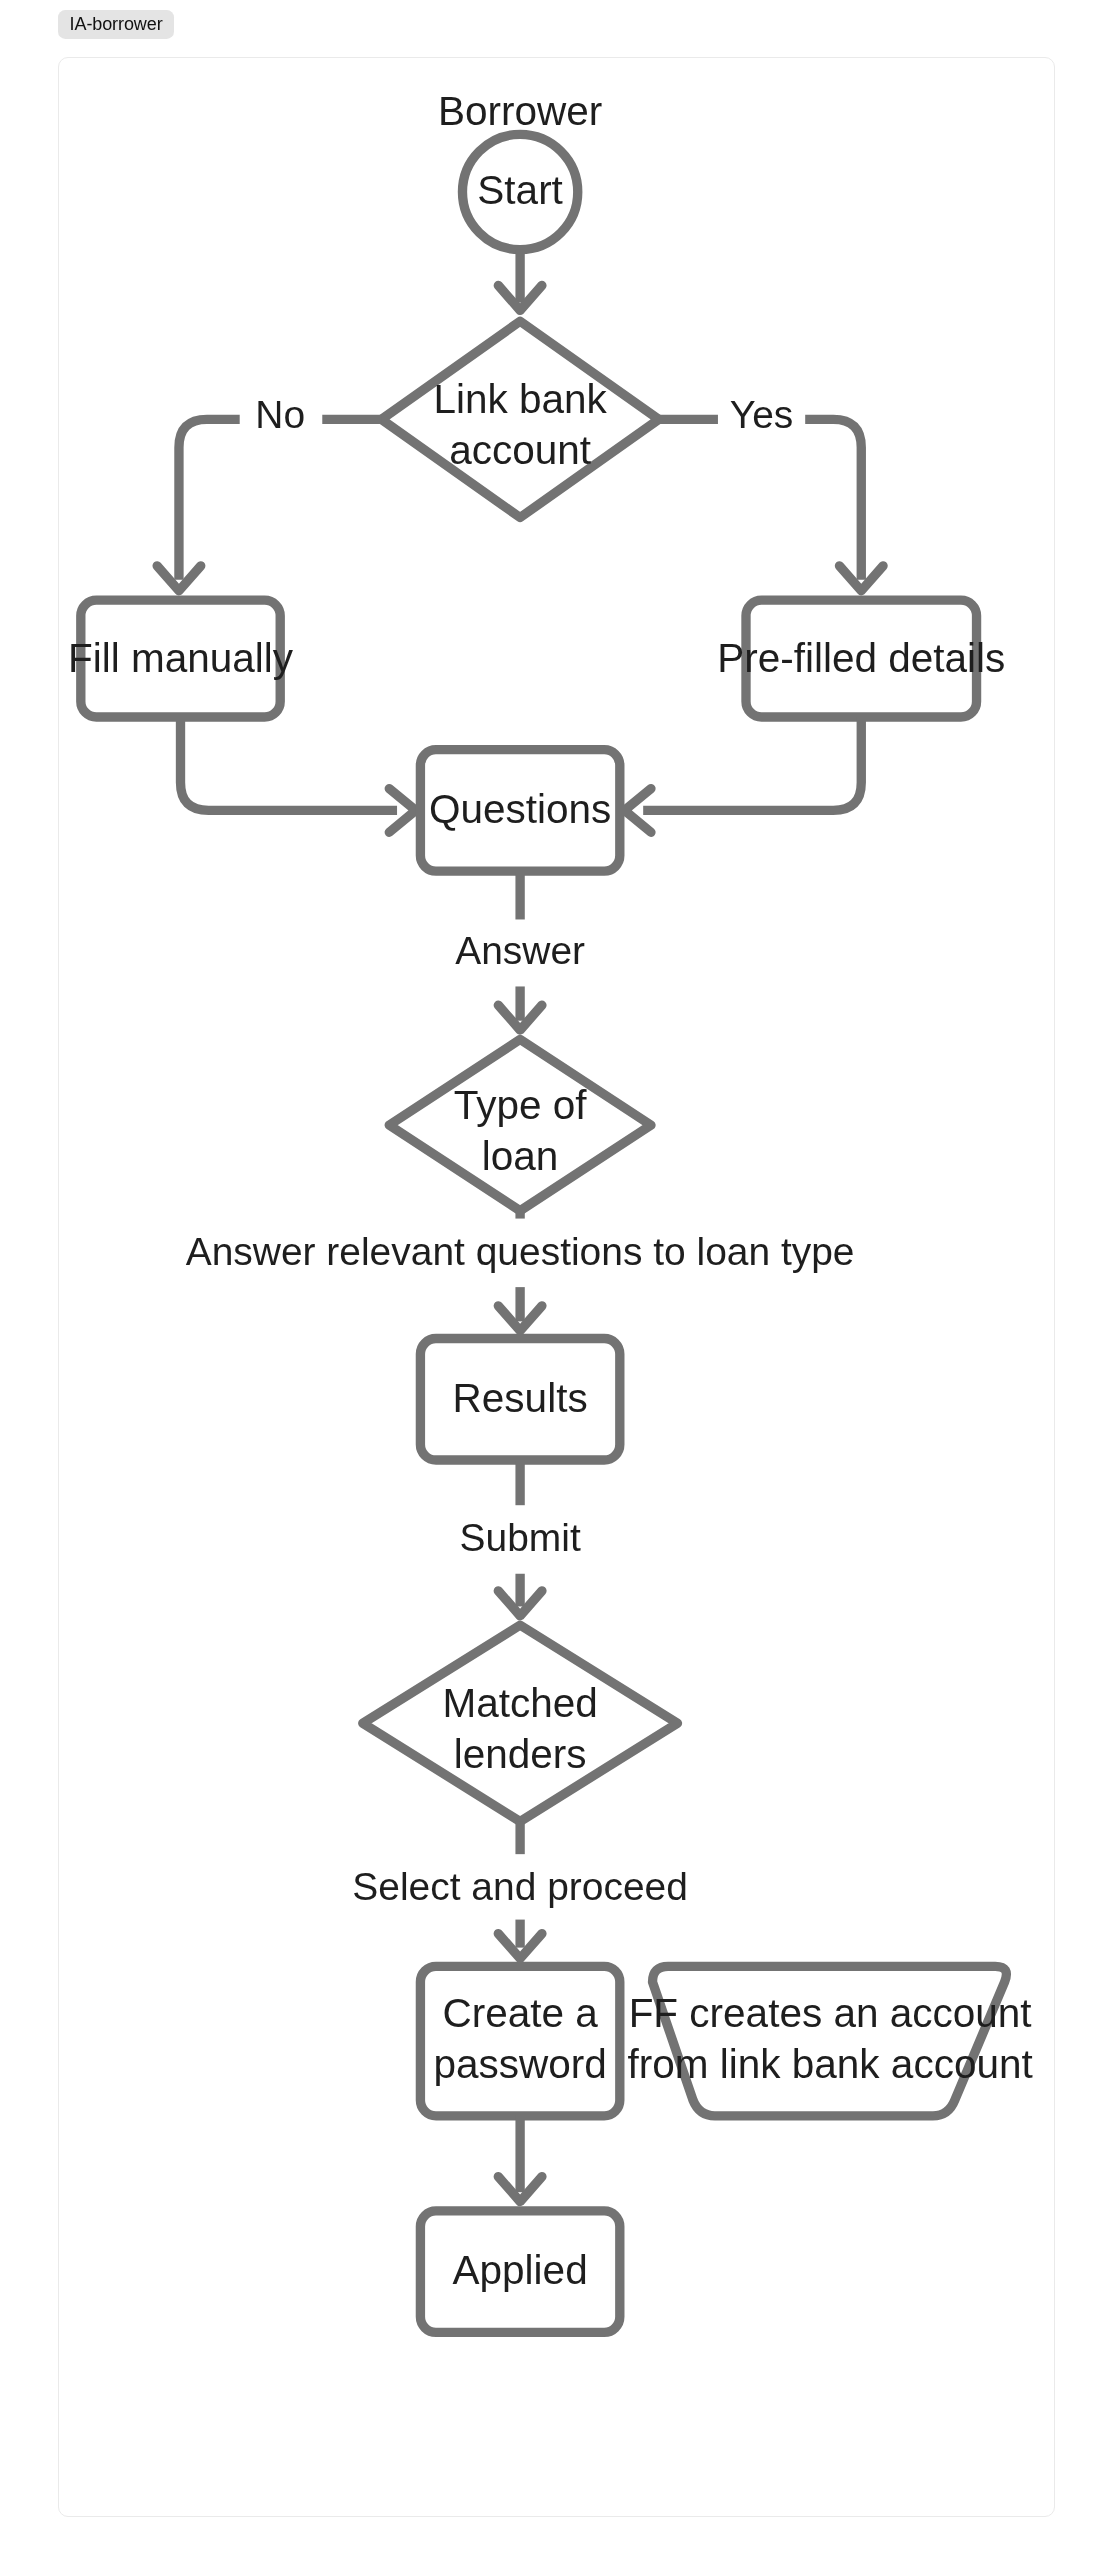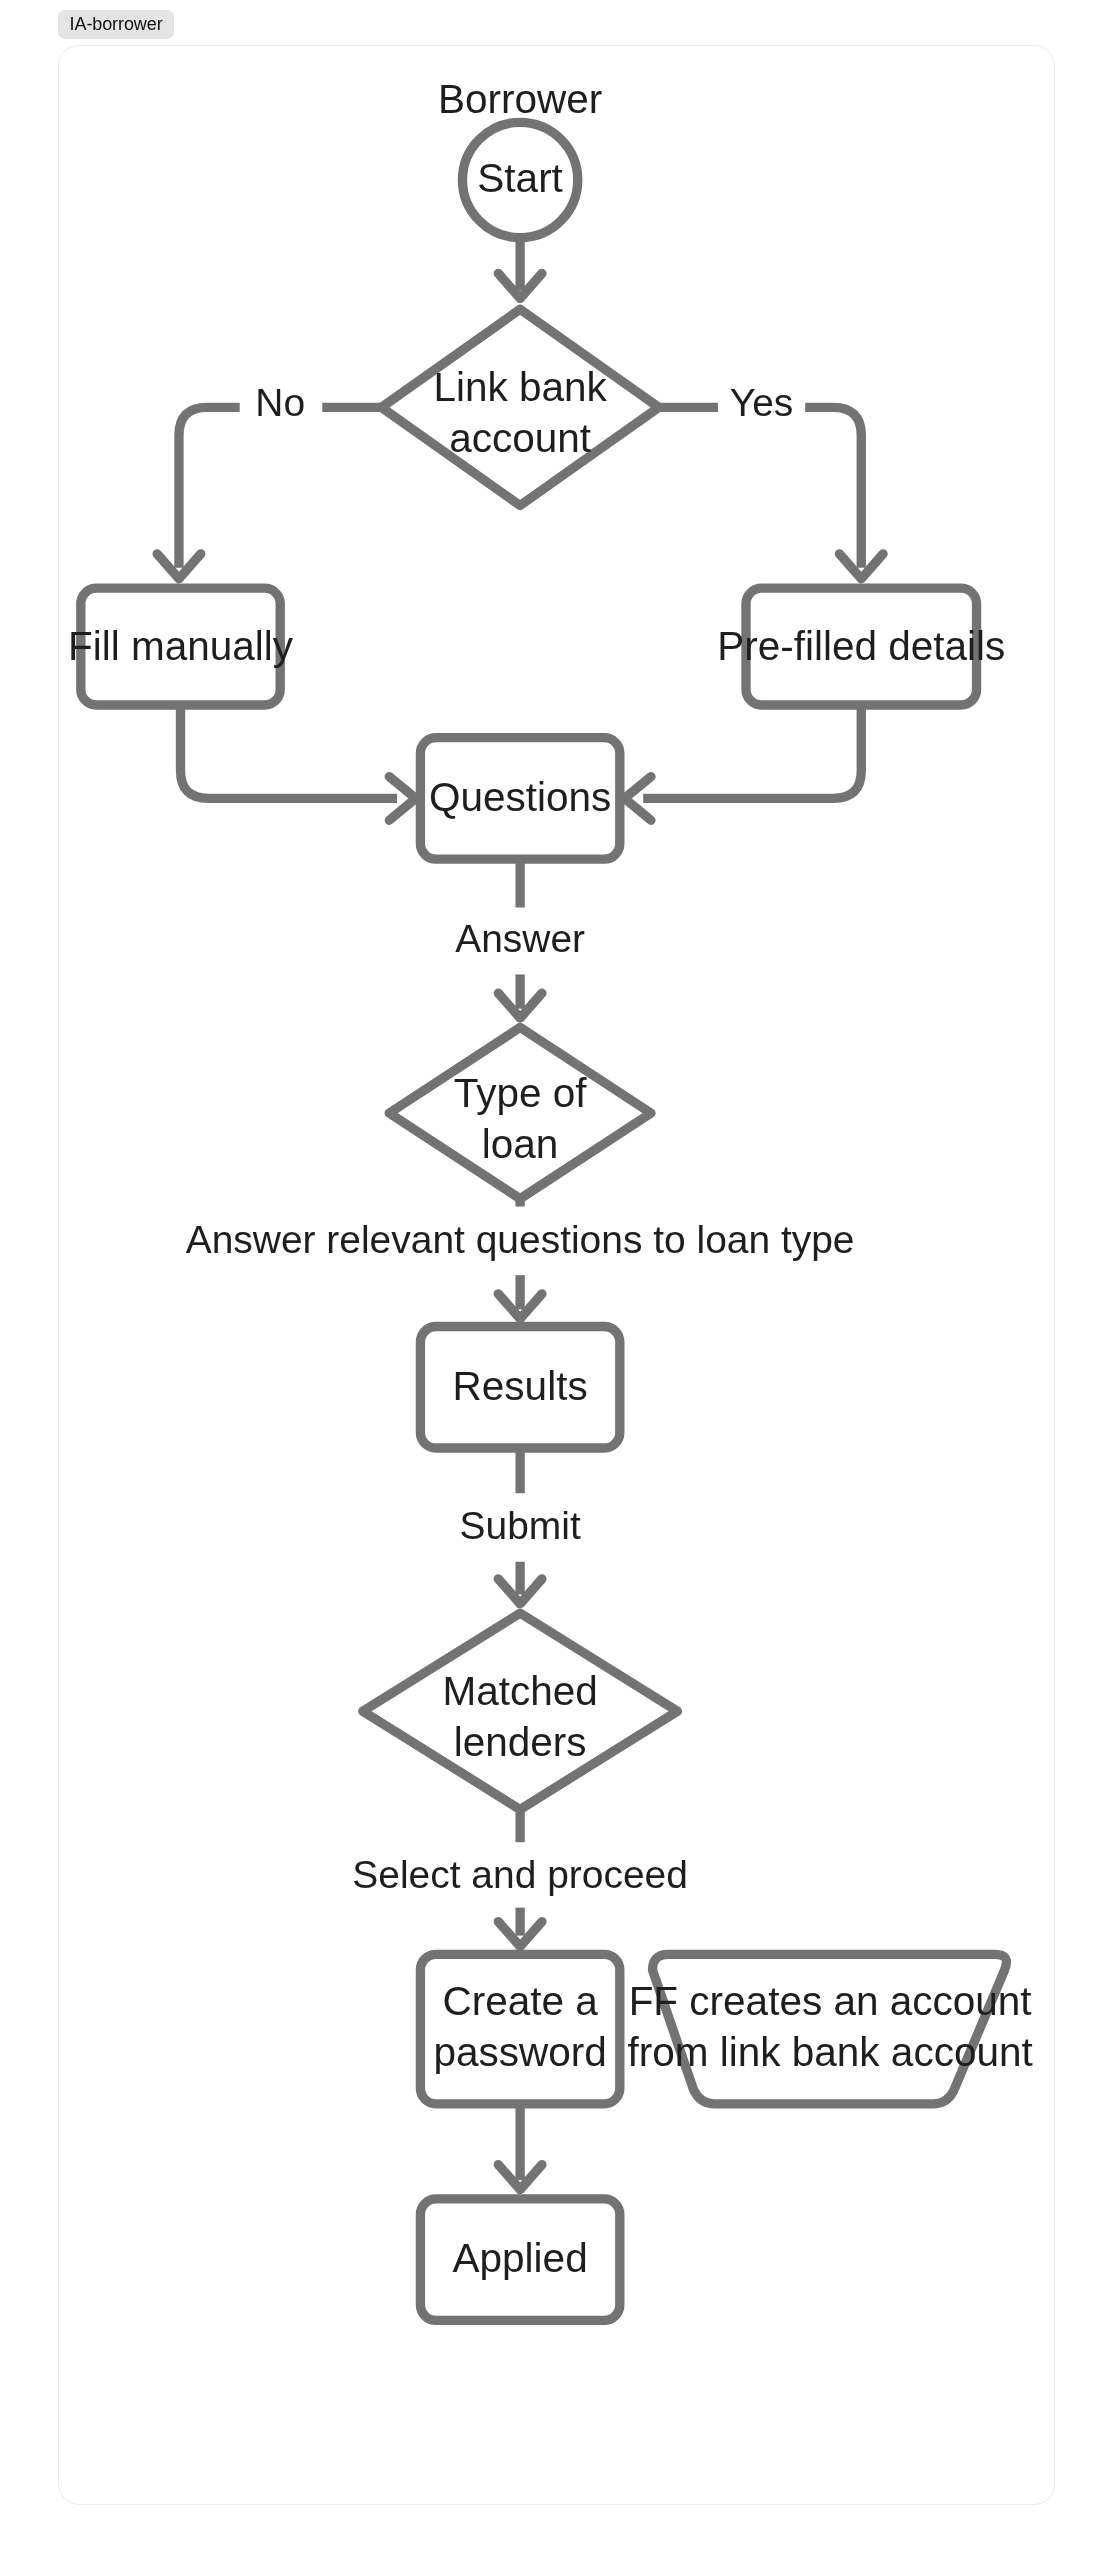--- a/index.html
+++ b/index.html
@@ -32,26 +32,26 @@
     line-height: 1;
     color: #111111;
     letter-spacing: -0.1px;
     white-space: nowrap;
   }
 
   
   #canvas-card {
     position: absolute;
     left: 58px;
-    top: 45px;
+    top: 57px;
     width: 997px;
     height: 2460px;
     background: #ffffff;
     border: 1.5px solid #eaeaea;
-    border-radius: 21px;
+    border-radius: 10px;
     box-sizing: border-box;
   }
 
   #flow-svg {
     position: absolute;
     left: 0;
     top: 0;
     width: 997px;
     height: 2460px;
     display: block;

